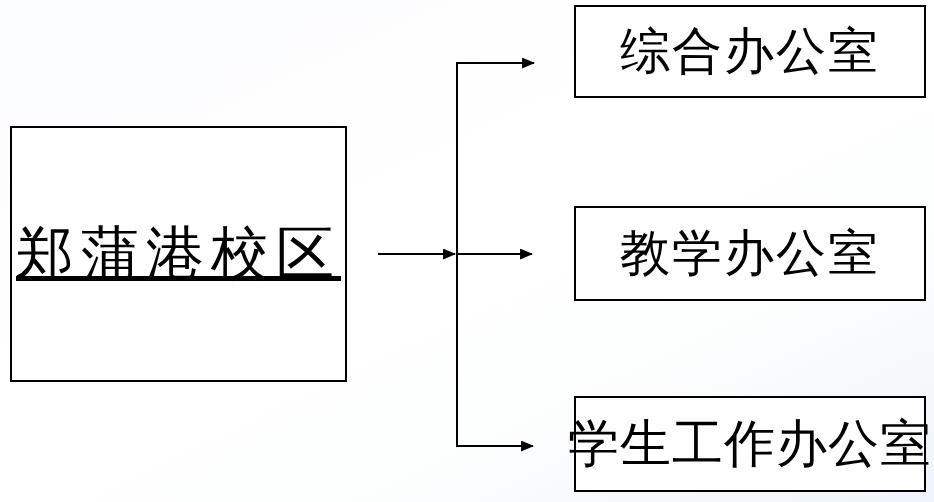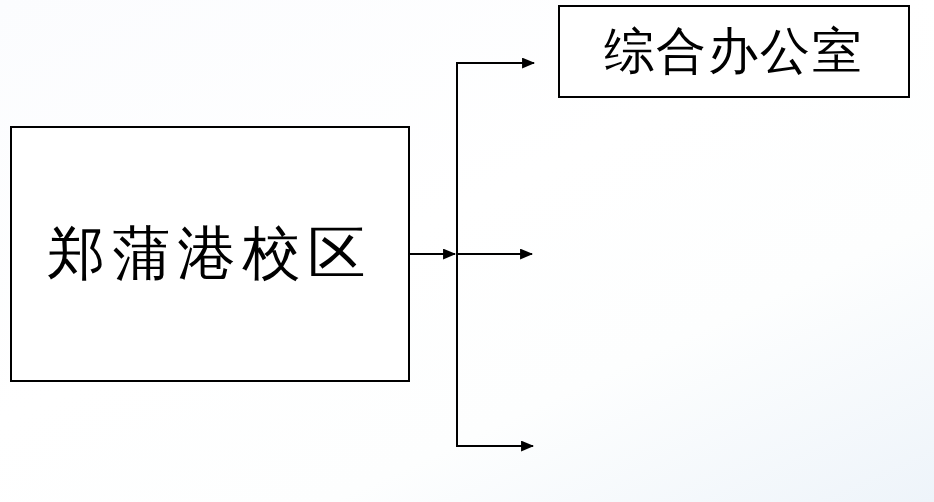--- a/index.html
+++ b/index.html
@@ -30,29 +30,30 @@
     display: flex;
     flex-direction: column;
     align-items: center;
     justify-content: center;
     color: #000;
     white-space: nowrap;
   }
   .node.root {
     left: 10px;
     top: 126px;
-    width: 400px;
+    width: 337px;
     height: 256px;
     font-size: 58px;
     letter-spacing: 7px;
     line-height: 82px;
     text-align: center;
+    text-decoration: underline;
   }
   .node.child {
-    left: 558px;
+    left: 574px;
     width: 352px;
     font-size: 50px;
     letter-spacing: 2px;
     font-family: Liberation Mono, monospace;
   }
   .node.child-1 { top: 5px;   height: 93px; }
   .node.child-2 { top: 206px; height: 95px; }
   .node.child-3 { top: 396px; height: 96px; font-size: 51px; letter-spacing: 1px; }
   .root-line { display: block; }
 </style>
@@ -80,15 +81,21 @@
   </svg>
 
   <div class="node root">
     <span class="root-line">郑蒲港校区</span>
   </div>
 
   <div class="node child child-1">
     <span>综合办公室</span>
   </div>
 
+  <div class="node child child-2">
+    <span>教学办公室</span>
+  </div>
 
+  <div class="node child child-3">
+    <span>学生工作办公室</span>
+  </div>
 
 </div>
 
 </body></html>

